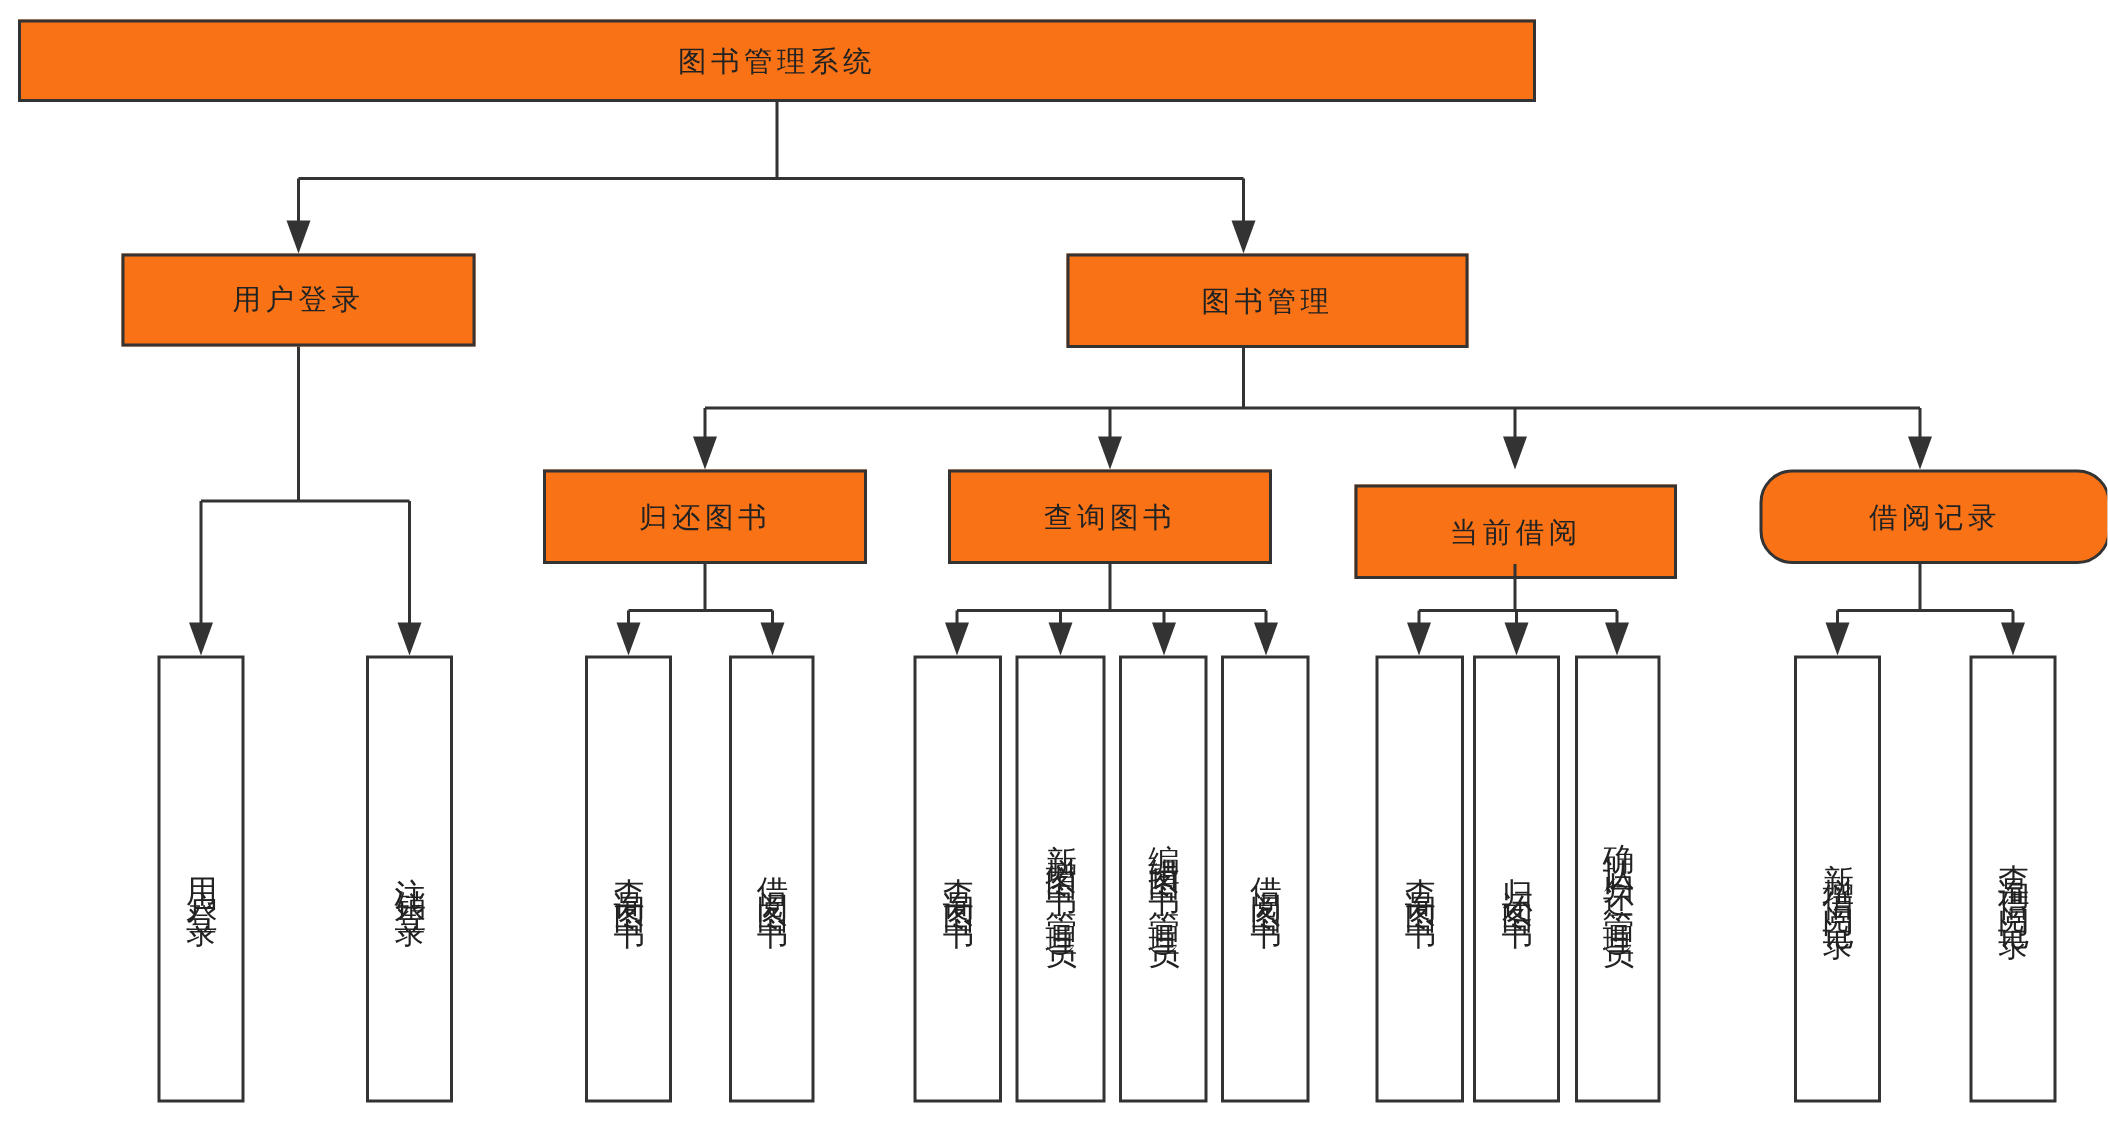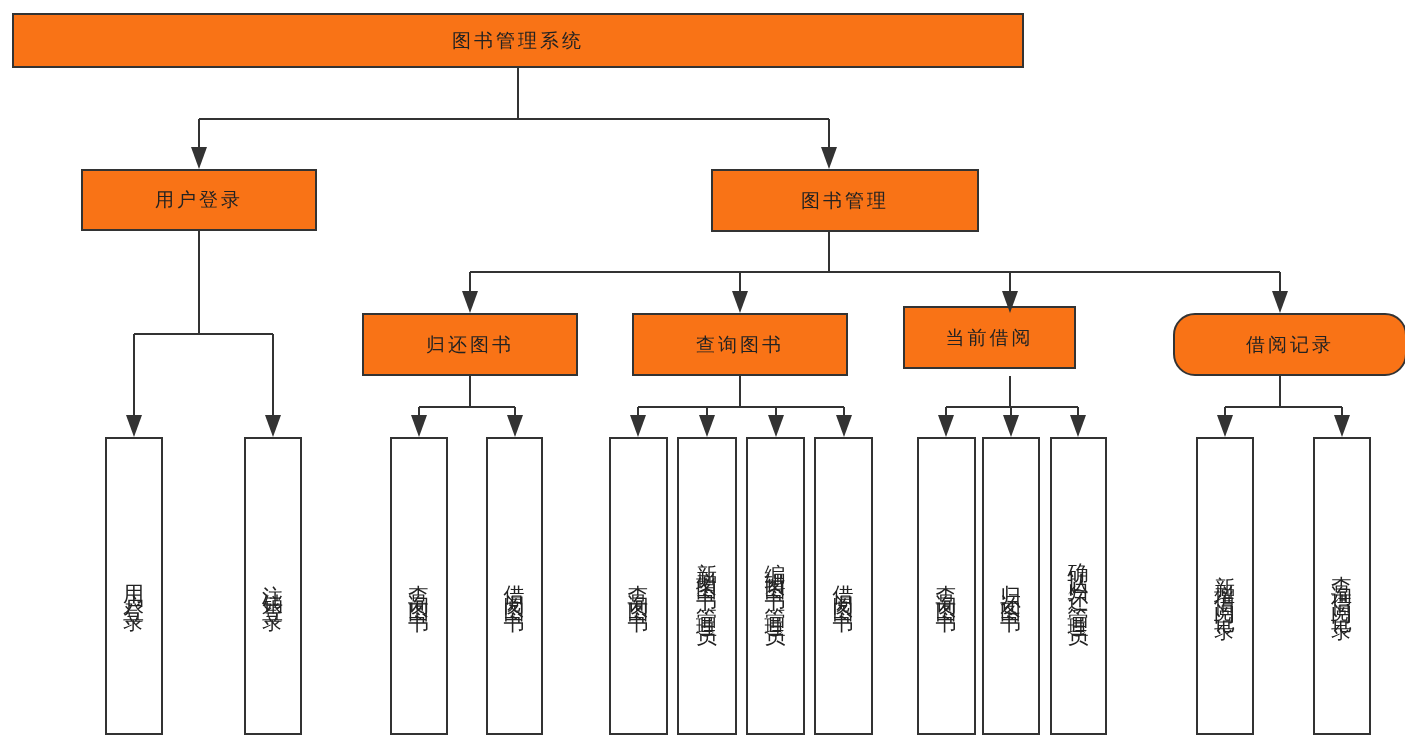--- a/index.html
+++ b/index.html
@@ -63,21 +63,21 @@
 
 <div id="canvas" style="--line: #333333; --text: #222222; --bg: #ffffff; --wm: #a4a6aa;">
 
   <div class="hbox" style="left:12px; top:13px; width:1012px; height:55px;">图书管理系统</div>
 
   <div class="hbox" style="left:81px; top:169px; width:236px; height:62px;">用户登录</div>
   <div class="hbox" style="left:711px; top:169px; width:268px; height:63px;">图书管理</div>
 
   <div class="hbox" style="left:362px; top:313px; width:216px; height:63px;">归还图书</div>
   <div class="hbox" style="left:632px; top:313px; width:216px; height:63px;">查询图书</div>
-  <div class="hbox" style="left:903px; top:306px; width:173px; height:63px;">当前借阅</div>
+  <div class="hbox" style="left:903px; top:323px; width:215px; height:63px;">当前借阅</div>
   <div class="hbox" style="left:1173px; top:313px; width:234px; height:63px;border-radius:22px;">借阅记录</div>
 
   <div class="leaf" style="left:105px; width:58px;">
     <span class="vtext">用户登录</span>
   </div>
   <div class="leaf" style="left:244px; width:58px;">
     <span class="vtext">注销登录</span>
   </div>
 
   <div class="leaf" style="left:390px; width:58px;">

